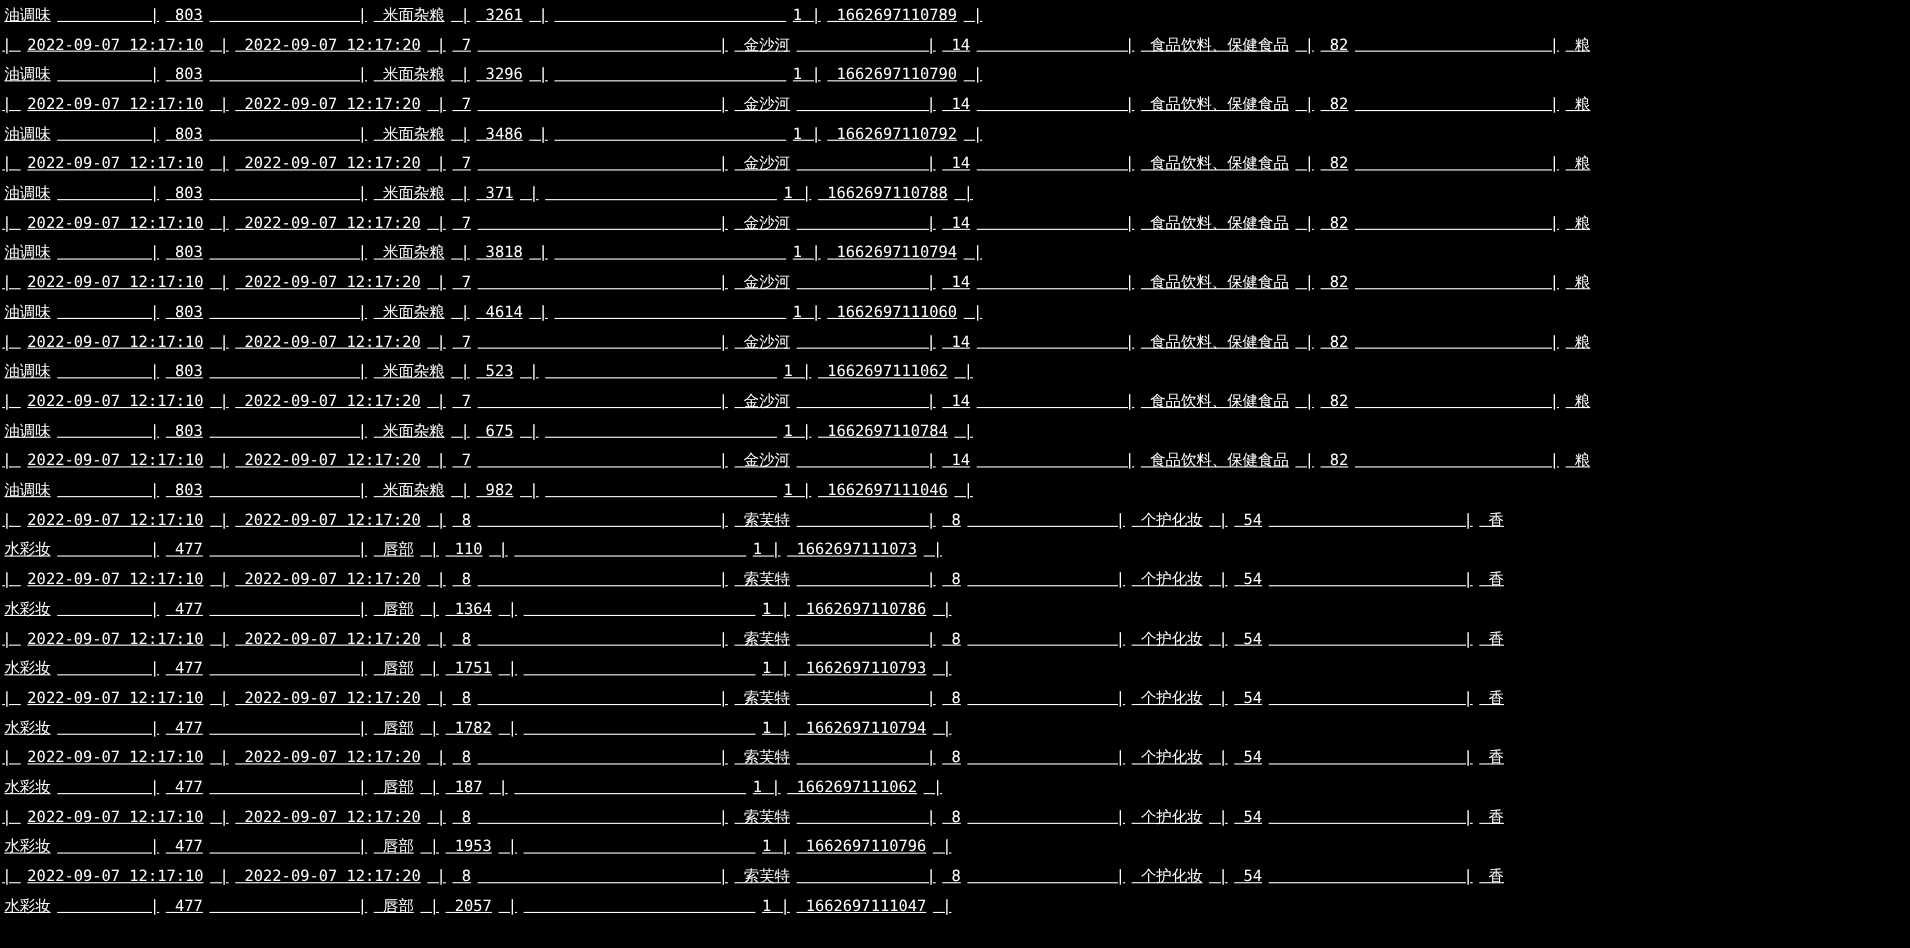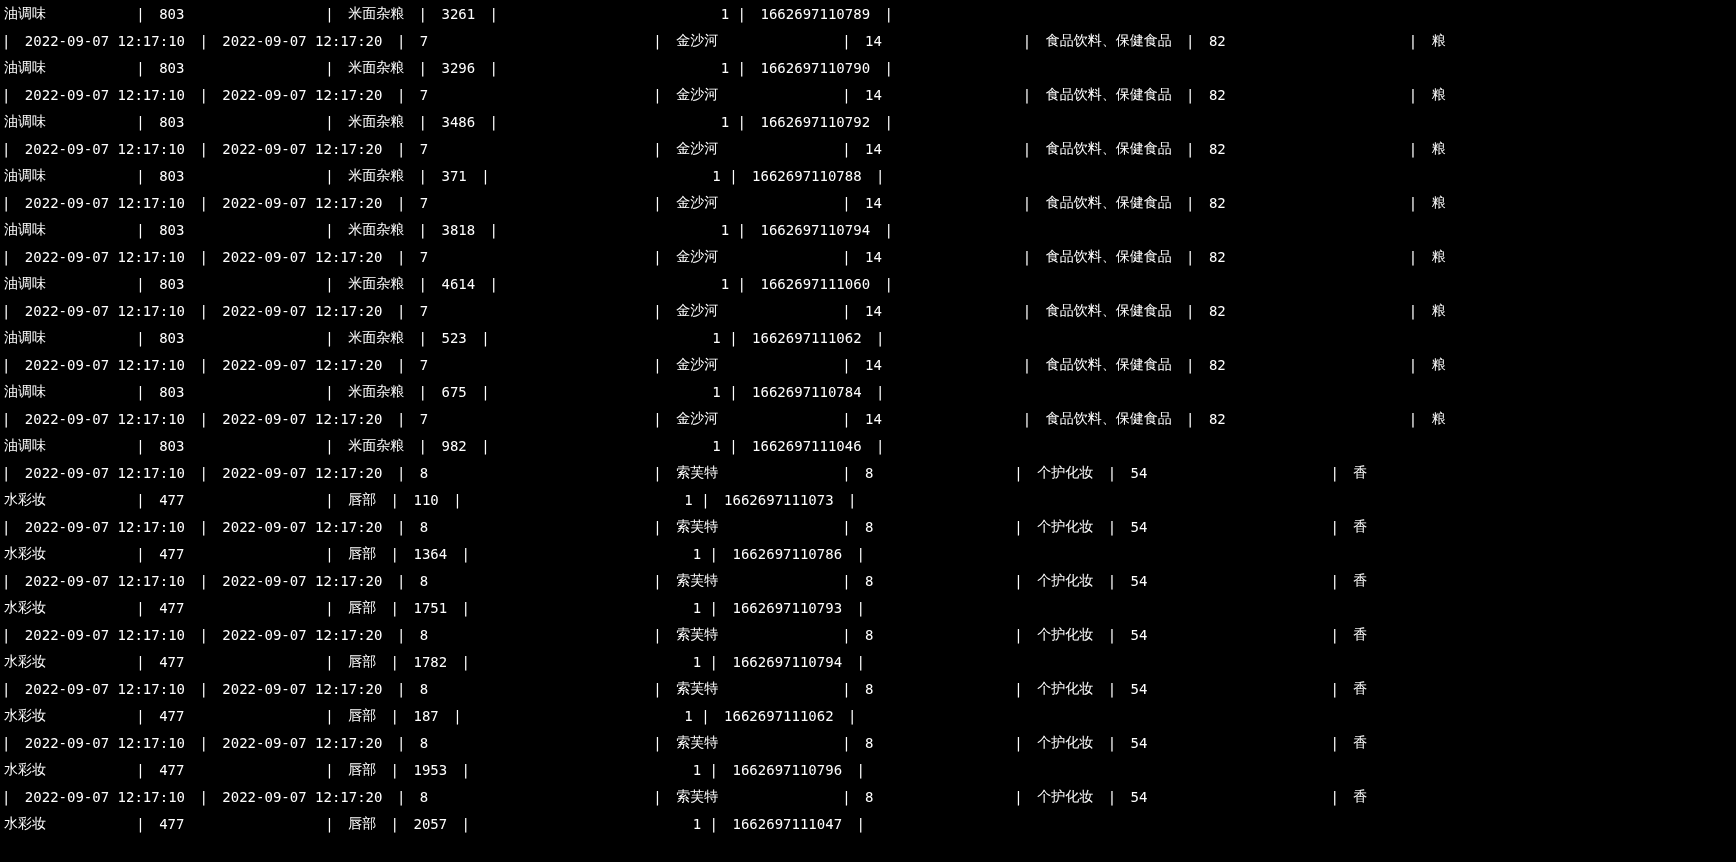--- a/index.html
+++ b/index.html
@@ -6,20 +6,21 @@
     body {
       background: #000;
       color: #fff;
       font-family: monospace;
       font-size: 14px;
       overflow: auto;
     }
     .table-container {
       width: 1736px;
       min-height: 862px;
+      text-decoration: underline;
     }
     .data-row {
       display: flex;
       align-items: center;
       border-bottom: none;
       min-height: 27px;
       padding: 2px 0;
       white-space: nowrap;
     }
     .data-row:nth-child(odd) {

